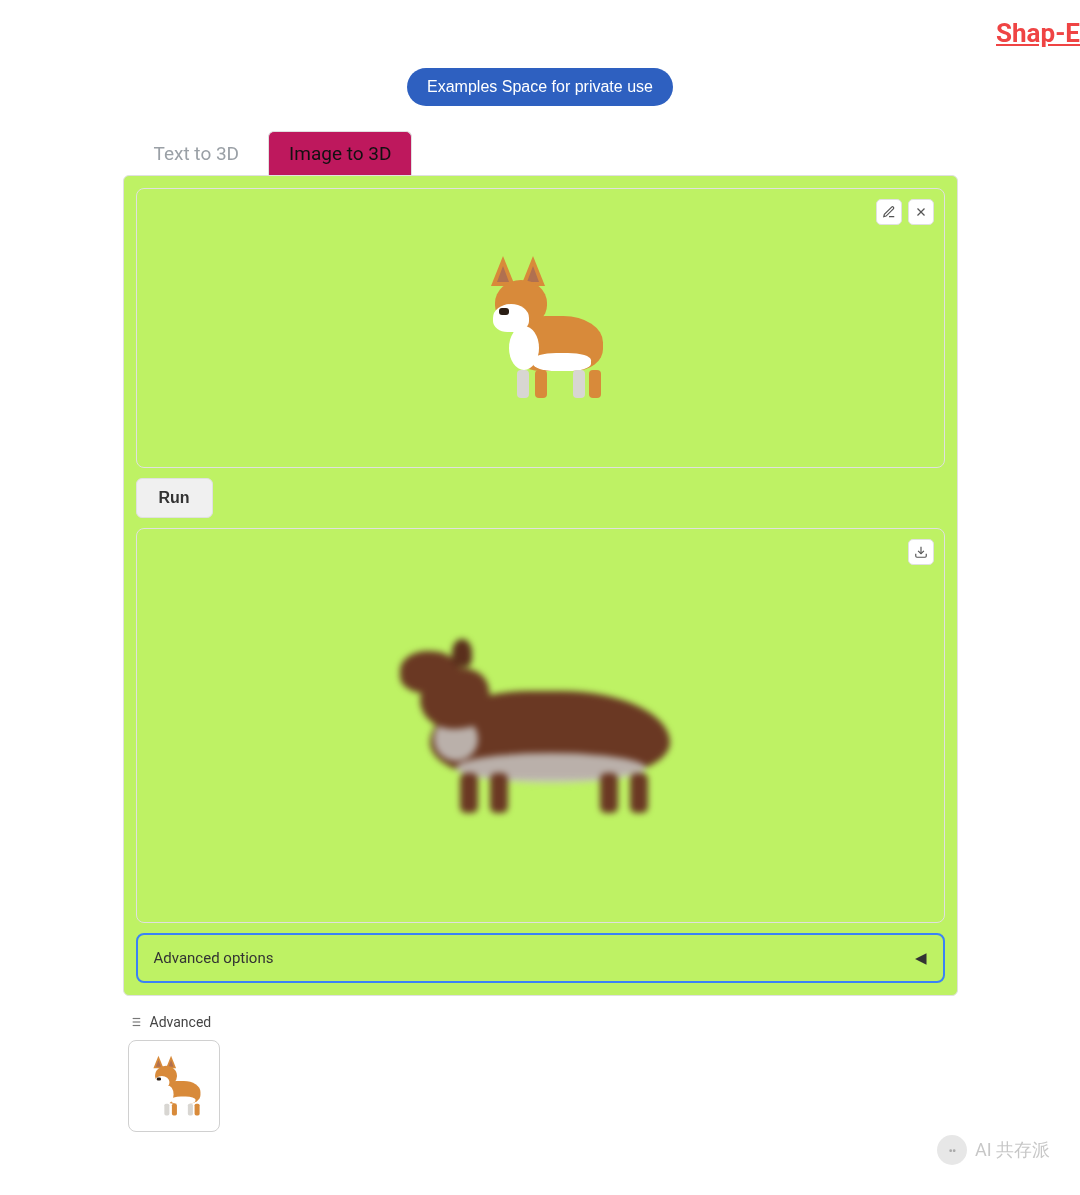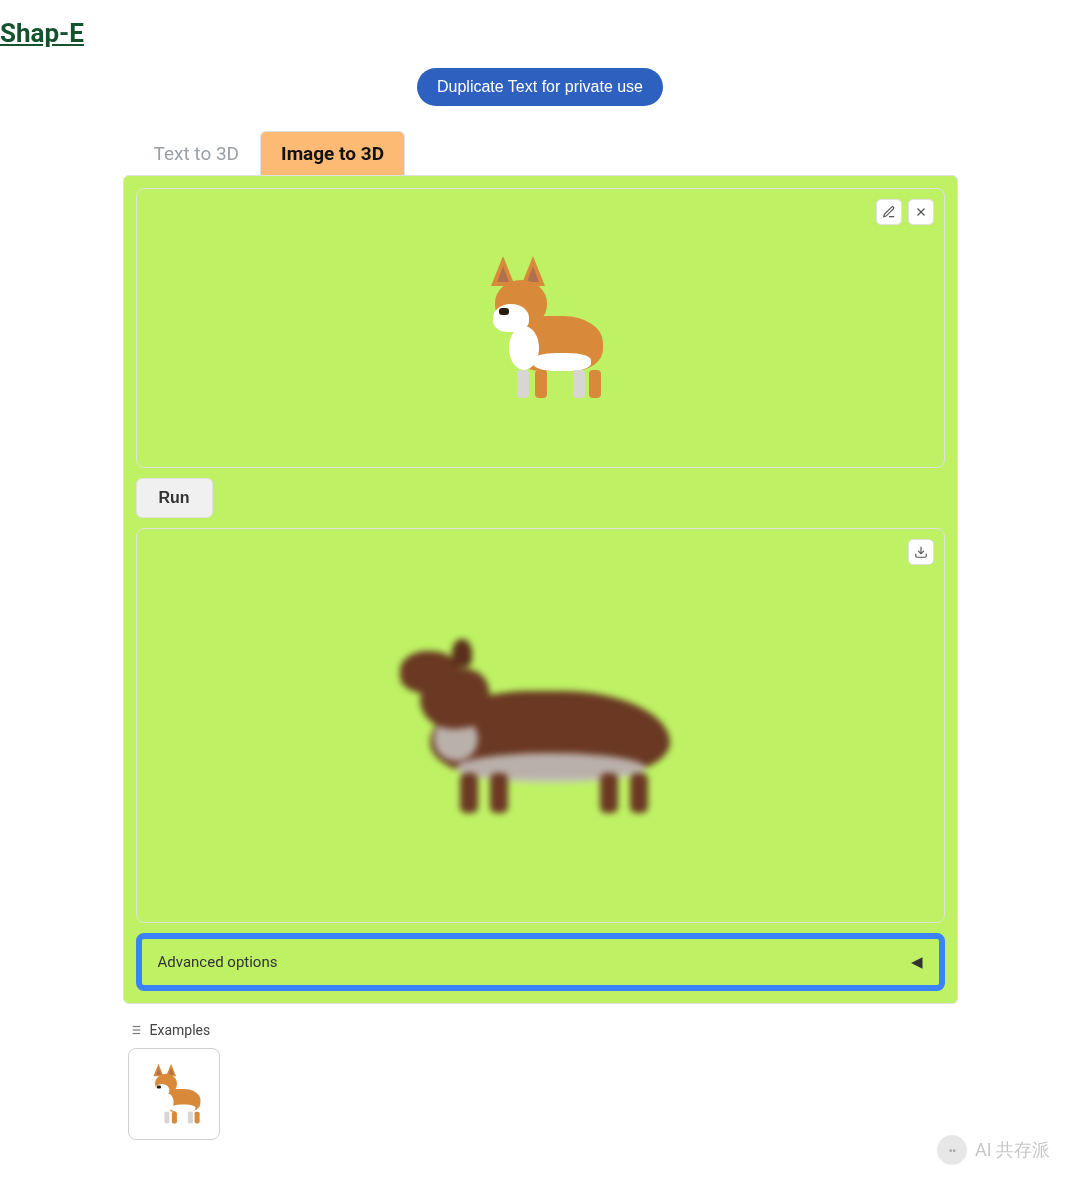--- a/index.html
+++ b/index.html
@@ -8,24 +8,24 @@
     background: #ffffff;
     width: 1080px;
     min-height: 1195px;
     position: relative;
     color: #111;
   }
   .page {
     padding: 18px 0 40px 0;
   }
   .title {
-    text-align: left;
+    text-align: right;
     font-size: 26px;
     font-weight: 700;
-    color: #14532d;
+    color: #ef4444;
     text-decoration: underline;
     margin-bottom: 20px;
   }
   .duplicate-row {
     display: flex;
     justify-content: center;
     margin-bottom: 25px;
   }
   .duplicate-btn {
     background: #2e60c0;
@@ -50,23 +50,24 @@
     font-size: 19px;
     color: #9aa0a6;
     cursor: pointer;
     border: 1px solid transparent;
     border-bottom: none;
     border-radius: 6px 6px 0 0;
     background: transparent;
   }
   .tab.active {
     color: #111;
-    font-weight: 700;
+    font-weight: 400;
     border-color: #e0e0e0;
-    background: #fdba74;
+    background: #be185d;
+    margin-left: 8px;
   }
   .panel {
     border: 1px solid #e0e0e0;
     border-radius: 6px;
     padding: 12px;
     background: #bef264;
   }
   .upload-box {
     position: relative;
     border: 1px solid #e0e0e0;
@@ -120,21 +121,21 @@
     justify-content: center;
     overflow: hidden;
   }
   .download-action {
     position: absolute;
     top: 10px;
     right: 10px;
   }
   .accordion {
     margin-top: 10px;
-    border: 6px solid #3b82f6;
+    border: 2px solid #3b82f6;
     border-radius: 8px;
     padding: 14px 16px;
     display: flex;
     justify-content: space-between;
     align-items: center;
     cursor: pointer;
     font-size: 15px;
     color: #333;
   }
   .examples {
@@ -211,21 +212,21 @@
     font-size:13px; color:#888; letter-spacing:-1px;
   }
 </style>
 </head>
 <body>
 
 <div class="page">
   <h1 class="title">Shap-E</h1>
 
   <div class="duplicate-row">
-    <button class="duplicate-btn">Duplicate Text for private use</button>
+    <button class="duplicate-btn">Examples Space for private use</button>
   </div>
 
   <div class="container">
     <div class="tabs">
       <div class="tab">Text to 3D</div>
       <div class="tab active">Image to 3D</div>
     </div>
 
     <div class="panel">
 
@@ -299,21 +300,21 @@
     <div class="examples">
       <div class="examples-header">
         <svg viewBox="0 0 24 24" fill="none" stroke="currentColor" stroke-width="2">
             <line x1="8" y1="6" x2="21" y2="6"></line>
             <line x1="8" y1="12" x2="21" y2="12"></line>
             <line x1="8" y1="18" x2="21" y2="18"></line>
             <line x1="3" y1="6" x2="3.01" y2="6"></line>
             <line x1="3" y1="12" x2="3.01" y2="12"></line>
             <line x1="3" y1="18" x2="3.01" y2="18"></line>
           </svg>
-        <span>Examples</span>
+        <span>Advanced</span>
       </div>
       <div class="example-thumb">
         <div class="thumb-wrap">
           <div class="corgi-input">
             <div class="ear-l"></div>
               <div class="ear-r"></div>
             <div class="ear-l-in"></div>
               <div class="ear-r-in"></div>
             <div class="body"></div>
             <div class="belly"></div>

